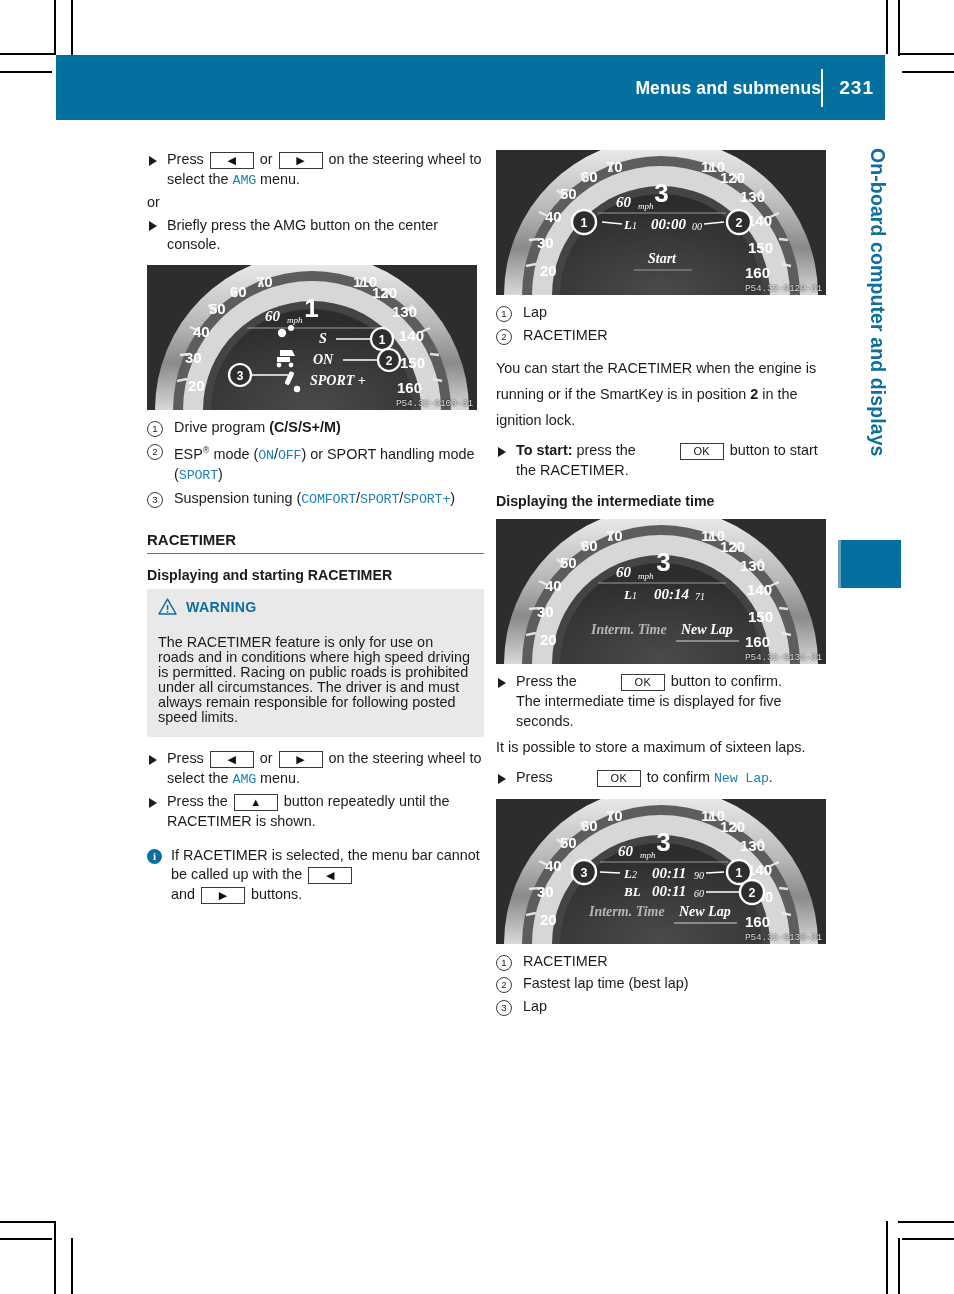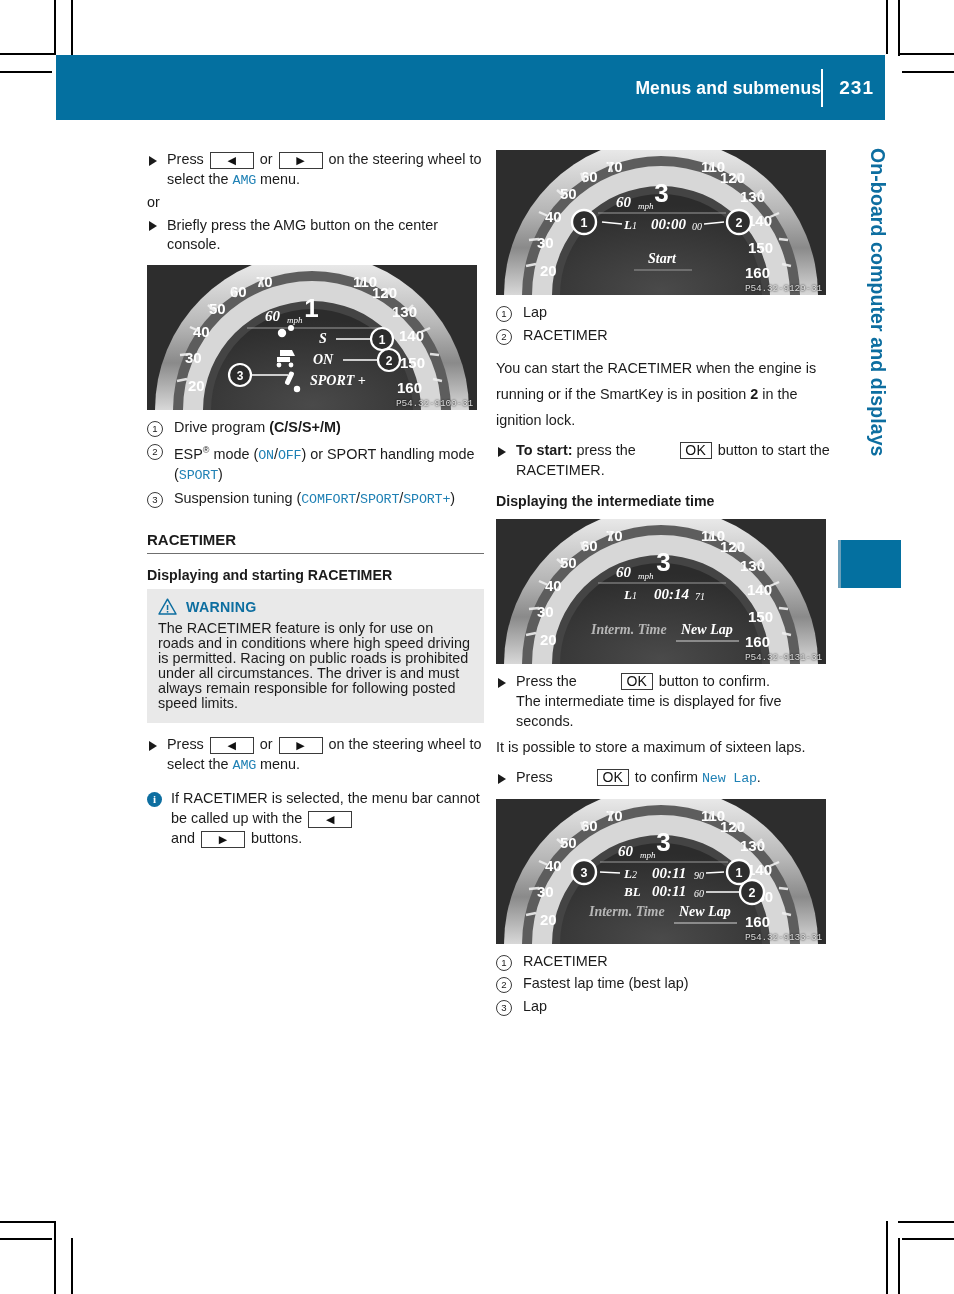--- a/index.html
+++ b/index.html
@@ -70,21 +70,21 @@
   
   .key{
     display:inline-block;border:1.2px solid #3a3a3a;background:#fff;
     padding:0 6px;margin:0 2px;vertical-align:1px;line-height:14px;
     height:15px;min-width:26px;text-align:center;font-size:11.5px;
     color:#111;font-family:"Liberation Sans",sans-serif;
     position:relative;top:1px;
   }
   .key.arrow{min-width:30px;}
   .key .ar{display:inline-block;font-size:11px;line-height:14px;}
-  .key.ok{font-size:14px;letter-spacing:.3px;min-width:22px;padding:0 4px;margin-left:40px;}
+  .key.ok{font-size:11px;letter-spacing:.3px;min-width:22px;padding:0 10px;margin-left:40px;}
 
   .mono-blue{
     font-family:"Liberation Mono","DejaVu Sans Mono",monospace;
     color:#1f81b5;font-size:13.4px;letter-spacing:-.2px;
   }
   b.bk{font-weight:bold;color:#1b1b1b;}
 
   
   .legend{margin:4px 0 0 0;}
   .leg-item{
@@ -99,21 +99,21 @@
 
   
   .h2{
     font-size:15px;font-weight:bold;color:#1b1b1b;margin:22px 0 4px 0;
     padding-bottom:5px;border-bottom:1.6px solid #6f6f6f;
   }
   .h3{font-size:14.2px;font-weight:bold;color:#1b1b1b;margin:13px 0 6px 0;}
 
   
   .warnbox{background:#e9e9e9;padding:9px 11px 12px 11px;margin:0 0 12px 0;}
-  .warnhead{display:flex;align-items:center;gap:9px;margin-bottom:6px;}
+  .warnhead{display:flex;align-items:center;gap:9px;margin-bottom:20px;}
   .warn-title{color:#0d6ea0;font-size:14.2px;font-weight:bold;letter-spacing:.3px;}
   .warn-body{font-size:14.4px;line-height:15px;color:#1b1b1b;}
 
   
   .note{position:relative;padding-left:24px;margin-top:14px;}
   .note-ico{
     position:absolute;left:0;top:3px;width:15px;height:15px;border-radius:50%;
     background:#0d6ea0;color:#fff;font-size:11px;font-weight:bold;
     line-height:15px;text-align:center;font-family:"Liberation Serif",serif;
   }
@@ -268,20 +268,21 @@
           <rect x="8.8" y="7" width="1.5" height="5" fill="#0d6ea0"></rect>
           <rect x="8.8" y="13" width="1.5" height="1.6" fill="#0d6ea0"></rect>
         </svg>
         <span class="warn-title">WARNING</span>
       </div>
       <div class="warn-body">The RACETIMER feature is only for use on roads and in conditions where high speed driving is permitted. Racing on public roads is prohibited under all circumstances. The driver is and must always remain responsible for following posted speed limits.</div>
     </div>
 
     <div id="steps-bottom">
         <div class="bullet"><span class="tri"></span>Press <span class="key arrow"><span class="ar">◀</span></span> or <span class="key arrow"><span class="ar">▶</span></span> on the steering wheel to select the <span class="mono-blue">AMG</span> menu.</div>
+        <div class="bullet"><span class="tri"></span>Press the <span class="key arrow"><span class="ar">▲</span></span> button repeatedly until the RACETIMER is shown.</div>
       </div>
 
     <div class="note">
       <div class="note-ico">i</div>
       <div class="note-body" id="note-body">If RACETIMER is selected, the menu bar cannot be called up with the <span class="key arrow"><span class="ar">◀</span></span><br>and <span class="key arrow"><span class="ar">▶</span></span> buttons.</div>
     </div>
   </div>
 
   <div class="col col-right">
 

